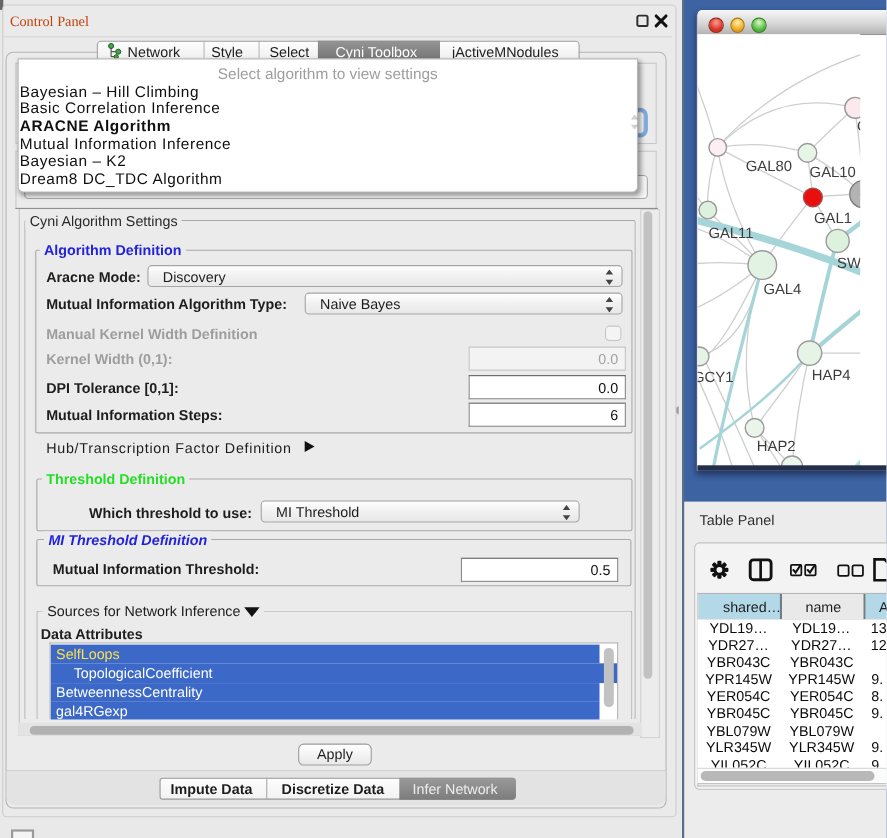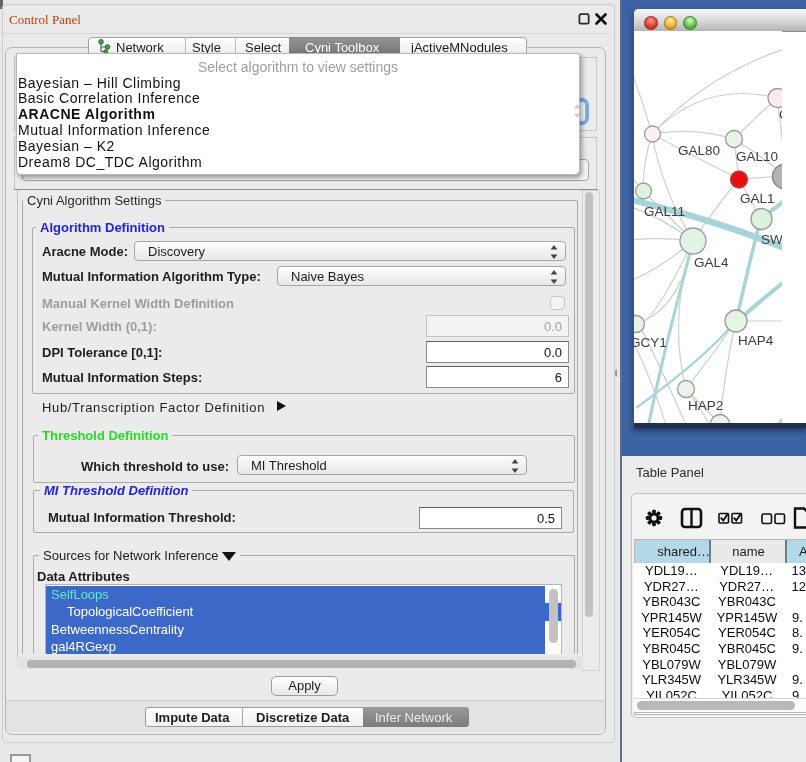--- a/index.html
+++ b/index.html
@@ -337,21 +337,21 @@
   </div>
 
 <div class="abs lbl bold" style="left:48px;top:510px;">Mutual Information Threshold:</div>
 <div class="field" style="left:419px;top:506.5px;width:141px;height:20px;">
     <span style="top:3px;">0.5</span>
   </div>
 
 <div class="abs lbl bold" style="left:37px;top:569px;">Data Attributes</div>
 
 <div class="abs" style="left:45px;top:584px;width:515px;height:69px;background:#fff;border:1px solid #b2b2b2;border-bottom:none;overflow:hidden;">
-  <div style="position:absolute;left:0;top:1px;width:494px;height:17.4px;background:#3c68c8;color:#5eead4;font-size:13px;padding-left:5px;line-height:17px;">SelfLoops</div>
+  <div style="position:absolute;left:0;top:1px;width:494px;height:17.4px;background:#3c68c8;color:#fde047;font-size:13px;padding-left:5px;line-height:17px;">SelfLoops</div>
   <div style="position:absolute;left:0;top:18.4px;width:494px;height:17.4px;background:#3c68c8;color:#fff;font-size:13px;padding-left:21px;line-height:17px;">TopologicalCoefficient</div>
   <div style="position:absolute;left:0;top:35.8px;width:494px;height:17.4px;background:#3c68c8;color:#fff;font-size:13px;padding-left:5px;line-height:17px;">BetweennessCentrality</div>
   <div style="position:absolute;left:0;top:53.2px;width:494px;height:17.4px;background:#3c68c8;color:#fff;font-size:13px;padding-left:5px;line-height:17px;">gal4RGexp</div>
   <div style="position:absolute;left:503px;top:4px;width:9px;height:54px;background:#c2c2c2;border-radius:5px;"></div>
 </div>
 
 <div class="abs" style="left:271px;top:676px;width:65px;height:17px;border:1px solid #9e9e9e;border-radius:5px;
      background:linear-gradient(#ffffff,#e8e8e8);text-align:center;font-size:13px;color:#1c1c1c;padding-top:1px;">Apply</div>
 <div class="abs" style="left:6px;top:700px;width:599px;height:1px;background:#cfcfcf;"></div>
 

